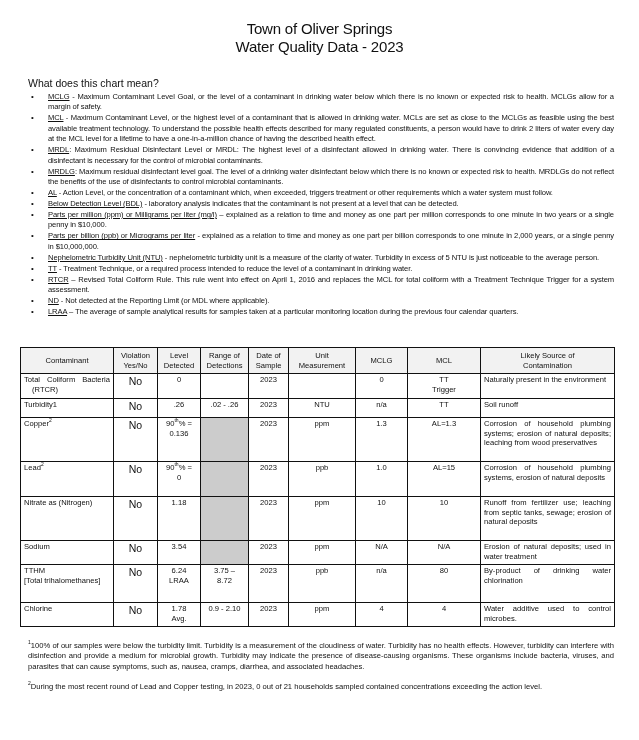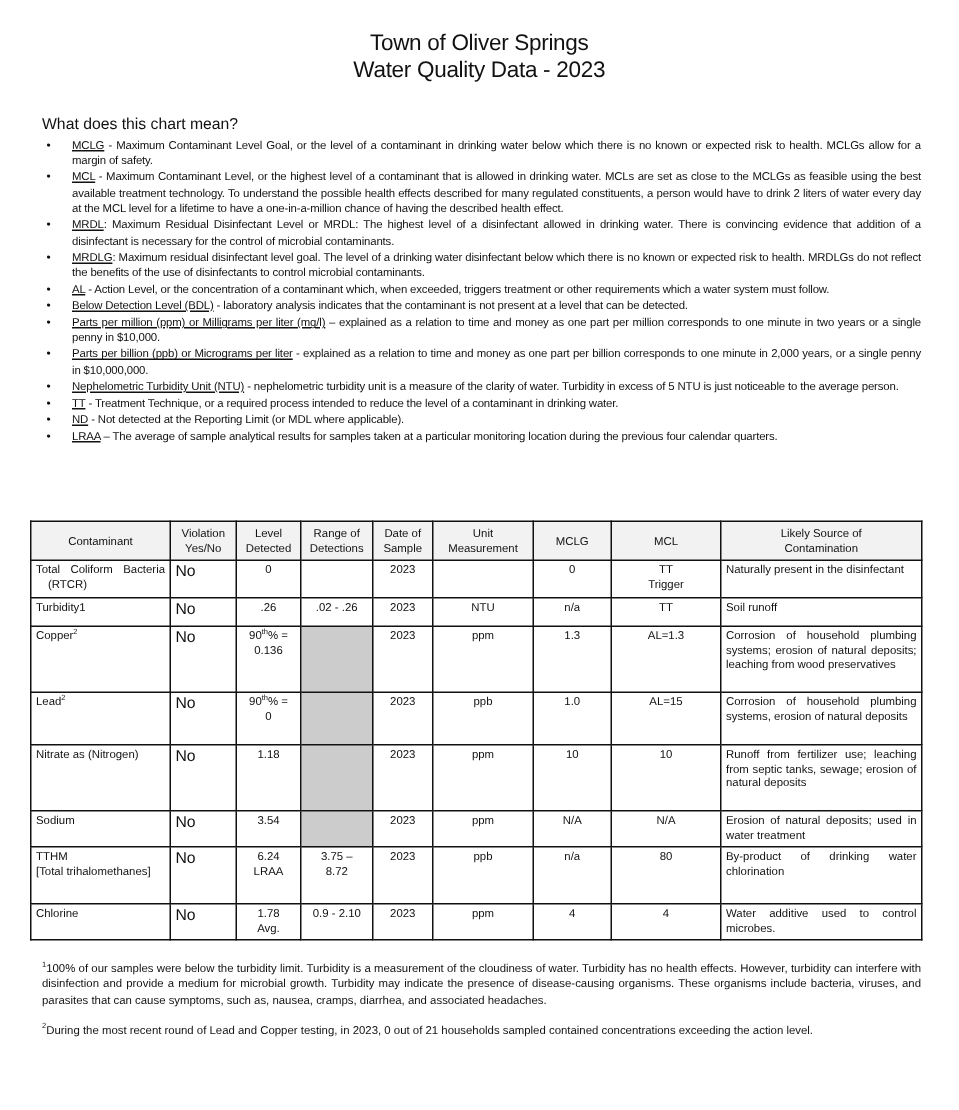--- a/index.html
+++ b/index.html
@@ -11,21 +11,21 @@
   ul.defs { position: absolute; left: 28px; top: 92px; width: 586px; margin: 0; padding: 0;
             list-style: none; font-size: 7.6px; line-height: 10.4px; letter-spacing: -0.1px; }
   ul.defs li { position: relative; padding-left: 20px; text-align: justify; margin-bottom: 0.6px; }
   ul.defs li::before { content: "\2022"; position: absolute; left: 3px; top: 0; font-size: 8px; }
   .term { text-decoration: underline; }
   table.data { position: absolute; left: 20px; top: 347px; width: 594px; border-collapse: collapse;
                font-size: 7.6px; line-height: 9.6px; table-layout: fixed; }
   table.data th, table.data td { border: 1px solid #111; padding: 1px 3px; vertical-align: top; }
   table.data th { background: #f2f2f2; font-weight: normal; text-align: center; vertical-align: middle; height: 23px; }
   td.c { text-align: center; }
-  td.viol { text-align: left; font-size: 10.5px; line-height: 12px; padding-top: 3px; }
+  td.viol { text-align: center; font-size: 10.5px; line-height: 12px; padding-top: 3px; }
   td.name { text-align: left; }
   td.src { text-align: justify; }
   td.shade { background: #cccccc; }
   sup { font-size: 5px; line-height: 0; }
   .footnotes { position: absolute; left: 28px; top: 641px; width: 586px; font-size: 7.6px;
                line-height: 10.4px; text-align: justify; }
   .footnotes p { margin: 0 0 10px 0; }
 </style>
 </head>
 <body>
@@ -41,20 +41,21 @@
   <li><span class="term">MCLG</span><span> - Maximum Contaminant Level Goal, or the level of a contaminant in drinking water below which there is no known or expected risk to health.  MCLGs allow for a margin of safety.</span></li>
   <li><span class="term">MCL</span><span> - Maximum Contaminant Level, or the highest level of a contaminant that is allowed in drinking water. MCLs are set as close to the MCLGs as feasible using the best available treatment technology. To understand the possible health effects described for many regulated constituents, a person would have to drink 2 liters of water every day at the MCL level for a lifetime to have a one-in-a-million chance of having the described health effect.</span></li>
   <li><span class="term">MRDL</span><span>: Maximum Residual Disinfectant Level or MRDL: The highest level of a disinfectant allowed in drinking water. There is convincing evidence that addition of a disinfectant is necessary for the control of microbial contaminants.</span></li>
   <li><span class="term">MRDLG</span><span>: Maximum residual disinfectant level goal.  The level of a drinking water disinfectant below which there is no known or expected risk to health.  MRDLGs do not reflect the benefits of the use of disinfectants to control microbial contaminants.</span></li>
   <li><span class="term">AL</span><span> - Action Level, or the concentration of a contaminant which, when exceeded, triggers treatment or other requirements which a water system must follow.</span></li>
   <li><span class="term">Below Detection Level (BDL)</span><span> - laboratory analysis indicates that the contaminant is not present at a level that can be detected.</span></li>
   <li><span class="term">Parts per million (ppm) or Milligrams per liter (mg/l)</span><span> – explained as a relation to time and money as one part per million corresponds to one minute in two years or a single penny in $10,000.</span></li>
   <li><span class="term">Parts per billion (ppb) or Micrograms per liter</span><span> - explained as a relation to time and money as one part per billion corresponds to one minute in 2,000 years, or a single penny in $10,000,000.</span></li>
   <li><span class="term">Nephelometric Turbidity Unit (NTU)</span><span> - nephelometric turbidity unit is a measure of the clarity of water. Turbidity in excess of 5 NTU is just noticeable to the average person.</span></li>
   <li><span class="term">TT</span><span> - Treatment Technique, or a required process intended to reduce the level of a contaminant in drinking water.</span></li>
+  <li><span class="term">RTCR</span><span> – Revised Total Coliform Rule.  This rule went into effect on April 1, 2016 and replaces the MCL for total coliform with a Treatment Technique Trigger for a system assessment.</span></li>
   <li><span class="term">ND</span><span> - Not detected at the Reporting Limit (or MDL where applicable).</span></li>
   <li><span class="term">LRAA</span><span> – The average of sample analytical results for samples taken at a particular monitoring location during the previous four calendar quarters.</span></li>
 </ul>
 
 <table class="data">
   <colgroup>
     <col style="width:93px">
       <col style="width:44px">
       <col style="width:43px">
       <col style="width:48px">
@@ -105,21 +106,21 @@
       <td class="viol">No</td>
       <td class="c">0</td>
       <td class="c"></td>
       <td class="c">2023</td>
       <td class="c"></td>
       <td class="c">0</td>
       <td class="c">
           <div>TT</div>
           <div>Trigger</div>
         </td>
-      <td class="src">Naturally present in the disinfectant</td>
+      <td class="src">Naturally present in the environment</td>
     </tr>
 
     <tr style="height:19px">
       <td class="name">Turbidity1</td>
       <td class="viol">No</td>
       <td class="c">.26</td>
       <td class="c">.02 - .26</td>
       <td class="c">2023</td>
       <td class="c">NTU</td>
       <td class="c">n/a</td>

